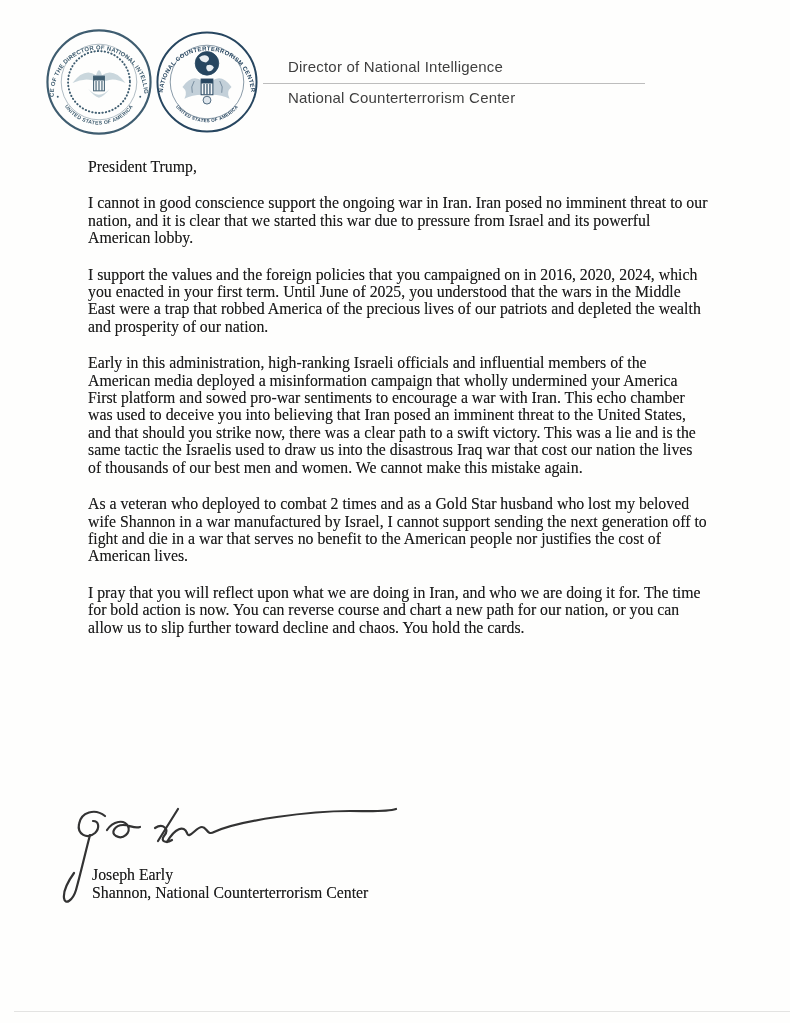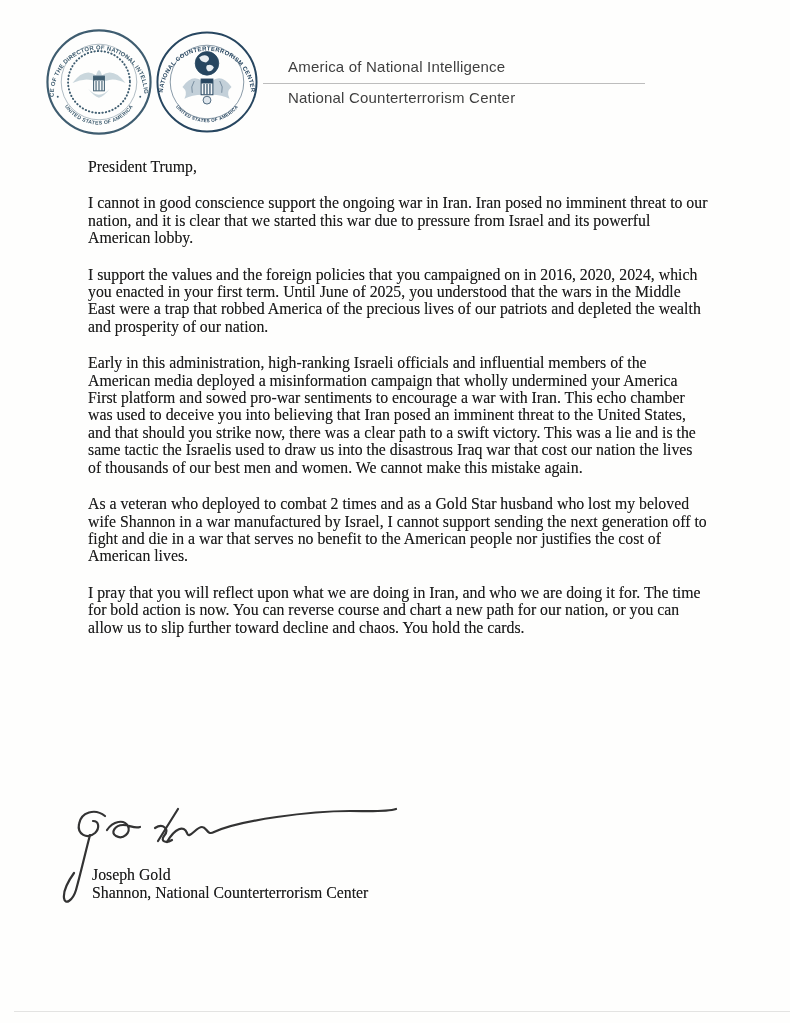--- a/index.html
+++ b/index.html
@@ -110,21 +110,21 @@
       <path d="M40 52 Q36 58 38 64 M66 52 Q70 58 68 64" fill="none" stroke="#274660" stroke-width="0.7" opacity="0.7"></path>
 
       <text class="seal-text" font-size="6" fill="#274660" letter-spacing="0.4">
         <textPath href="#s2top" startOffset="50%" text-anchor="middle">NATIONAL COUNTERTERRORISM CENTER</textPath>
       </text>
       <text class="seal-text" font-size="4.6" fill="#274660" letter-spacing="0.3">
         <textPath href="#s2bot" startOffset="50%" text-anchor="middle">UNITED STATES OF AMERICA</textPath>
       </text>
     </svg>
 
-    <div class="lh-text lh-line1">America of National Intelligence</div>
+    <div class="lh-text lh-line1">Director of National Intelligence</div>
     <div class="lh-rule"></div>
     <div class="lh-line2">National Counterterrorism Center</div>
   </header>
 
   <main class="body-text">
     <p>President Trump,</p>
     <p>I cannot in good conscience support the ongoing war in Iran. Iran posed no imminent threat to our nation, and it is clear that we started this war due to pressure from Israel and its powerful American lobby.</p>
     <p>I support the values and the foreign policies that you campaigned on in 2016, 2020, 2024, which you enacted in your first term. Until June of 2025, you understood that the wars in the Middle East were a trap that robbed America of the precious lives of our patriots and depleted the wealth and prosperity of our nation.</p>
     <p>Early in this administration, high-ranking Israeli officials and influential members of the American media deployed a misinformation campaign that wholly undermined your America First platform and sowed pro-war sentiments to encourage a war with Iran. This echo chamber was used to deceive you into believing that Iran posed an imminent threat to the United States, and that should you strike now, there was a clear path to a swift victory. This was a lie and is the same tactic the Israelis used to draw us into the disastrous Iraq war that cost our nation the lives of thousands of our best men and women. We cannot make this mistake again.</p>
     <p>As a veteran who deployed to combat 2 times and as a Gold Star husband who lost my beloved wife Shannon in a war manufactured by Israel, I cannot support sending the next generation off to fight and die in a war that serves no benefit to the American people nor justifies the cost of American lives.</p>
@@ -140,18 +140,18 @@
       <path d="M 52 30 C 58 21, 69 19, 73 26 C 76 33, 68 40, 61 36 C 55 33, 60 25, 68 25 C 75 25, 79 29, 85 27"></path>
 
       <path d="M 103 41 L 123 9"></path>
       <path d="M 100 28 C 108 23, 115 29, 109 36 C 105 41, 111 44, 117 40"></path>
 
       <path d="M 112 42 C 120 28, 129 25, 132 33 C 134 40, 141 27, 147 27 C 152 27, 152 36, 159 32 C 185 20, 255 11, 295 11 C 315 11, 332 12, 341 9"></path>
     </g>
   </svg>
 
   <div class="sig-block">
-    <div>Joseph Gold</div>
+    <div>Joseph Early</div>
     <div>Shannon, National Counterterrorism Center</div>
   </div>
 
   <div class="scan-edge"></div>
 </div>
 
 </body></html>

